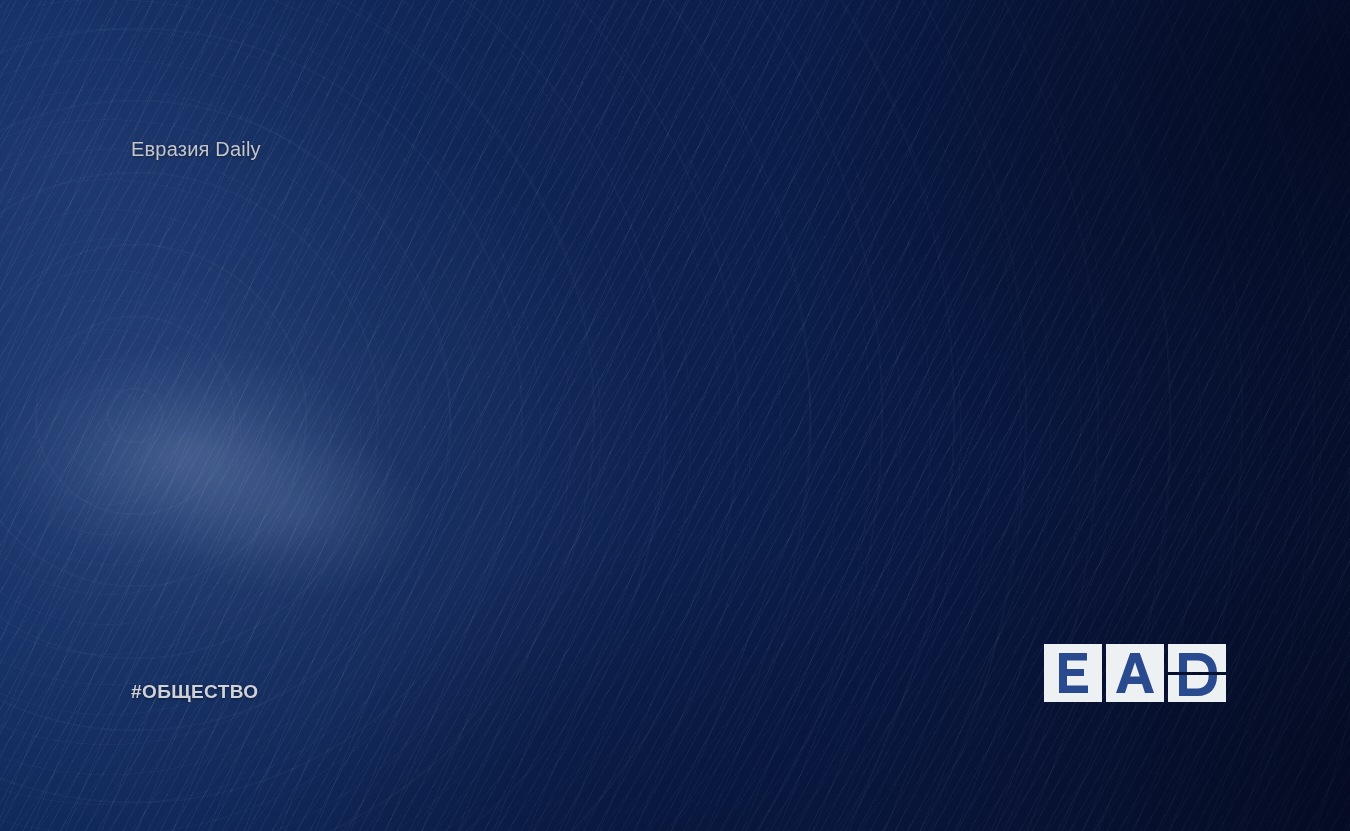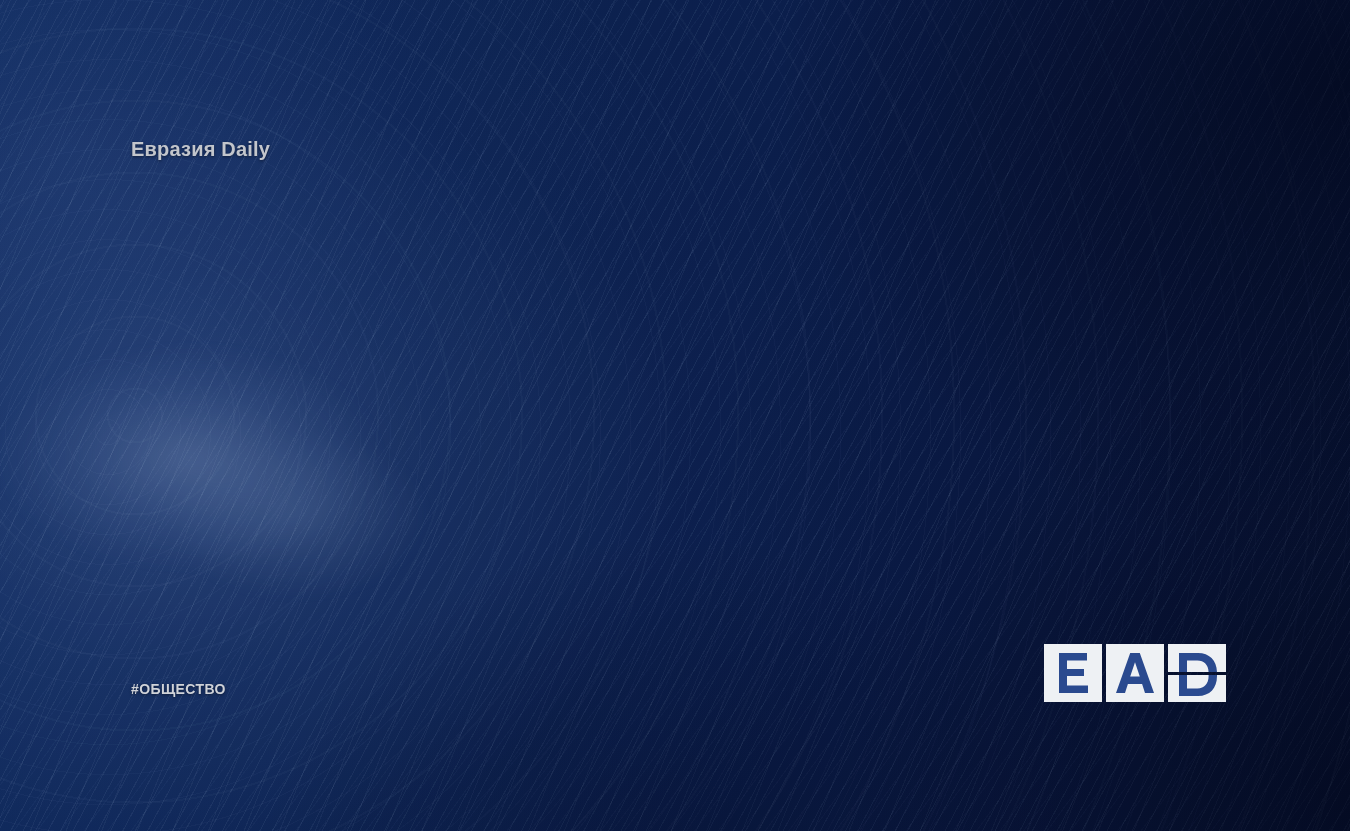--- a/index.html
+++ b/index.html
@@ -116,35 +116,35 @@
     filter:blur(6px);
   }
   
   .bg-tint{background:rgba(6,16,45,0.12);}
 
   
   .content{position:absolute;inset:0;}
 
   #brand{
     position:absolute;left:131px;top:138px;
-    font-size:20px;font-weight:bold;letter-spacing:.2px;
+    font-size:20px;font-weight:normal;letter-spacing:.2px;
     color:#c3c6cc;white-space:nowrap;
     text-shadow:0 1px 3px rgba(0,0,0,.45);
   }
 
   #headline{
     position:absolute;left:129px;top:268px;width:1090px;
     font-size:45px;font-weight:bold;line-height:75px;
     color:#ffffff;letter-spacing:-.2px;
     text-shadow:0 2px 6px rgba(2,8,28,.55);
   }
 
   #hashtag{
     position:absolute;left:131px;top:681px;
-    font-size:14px;font-weight:bold;letter-spacing:.4px;
+    font-size:19px;font-weight:bold;letter-spacing:.4px;
     color:#cfd2d8;white-space:nowrap;
     text-shadow:0 1px 3px rgba(0,0,0,.45);
   }
 
   
   #logo{
     position:absolute;left:1044px;top:644px;
     display:flex;gap:4px;align-items:flex-start;
   }
   .glyph-box{

